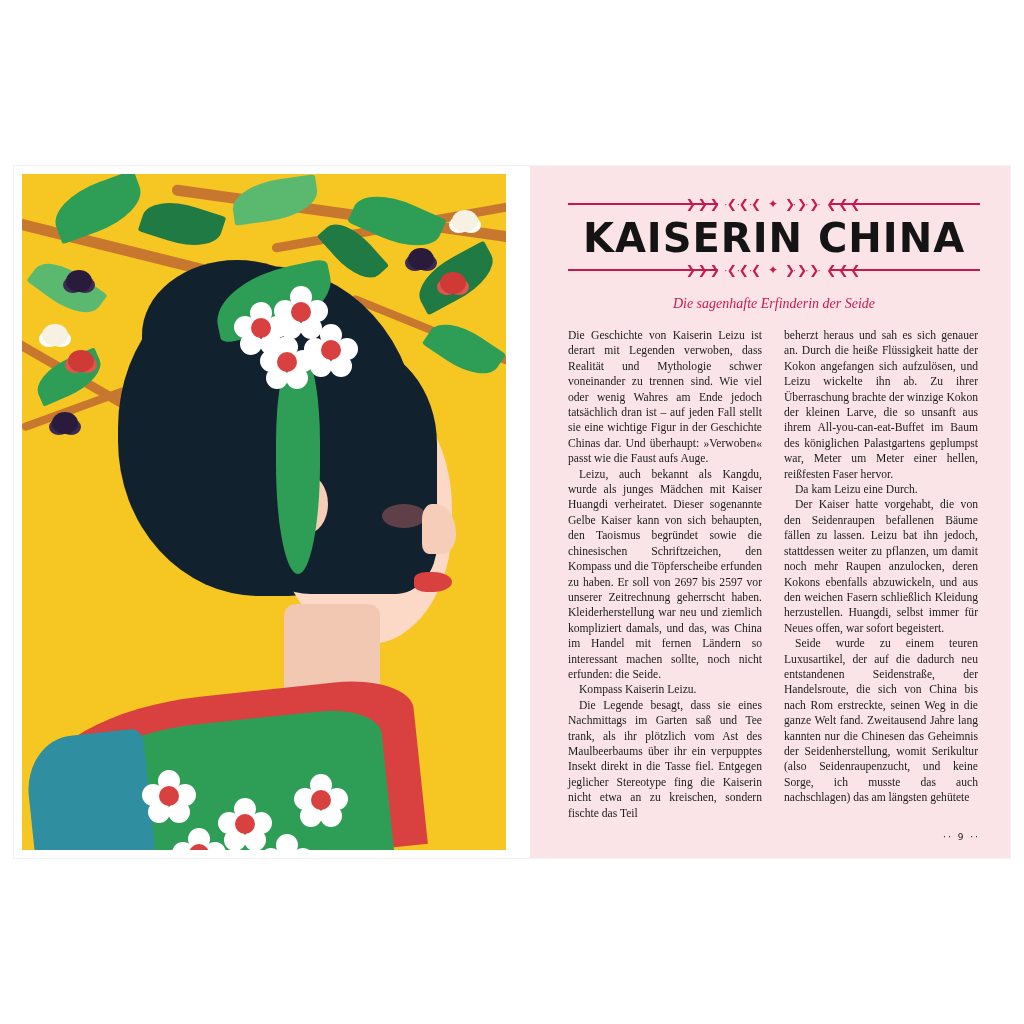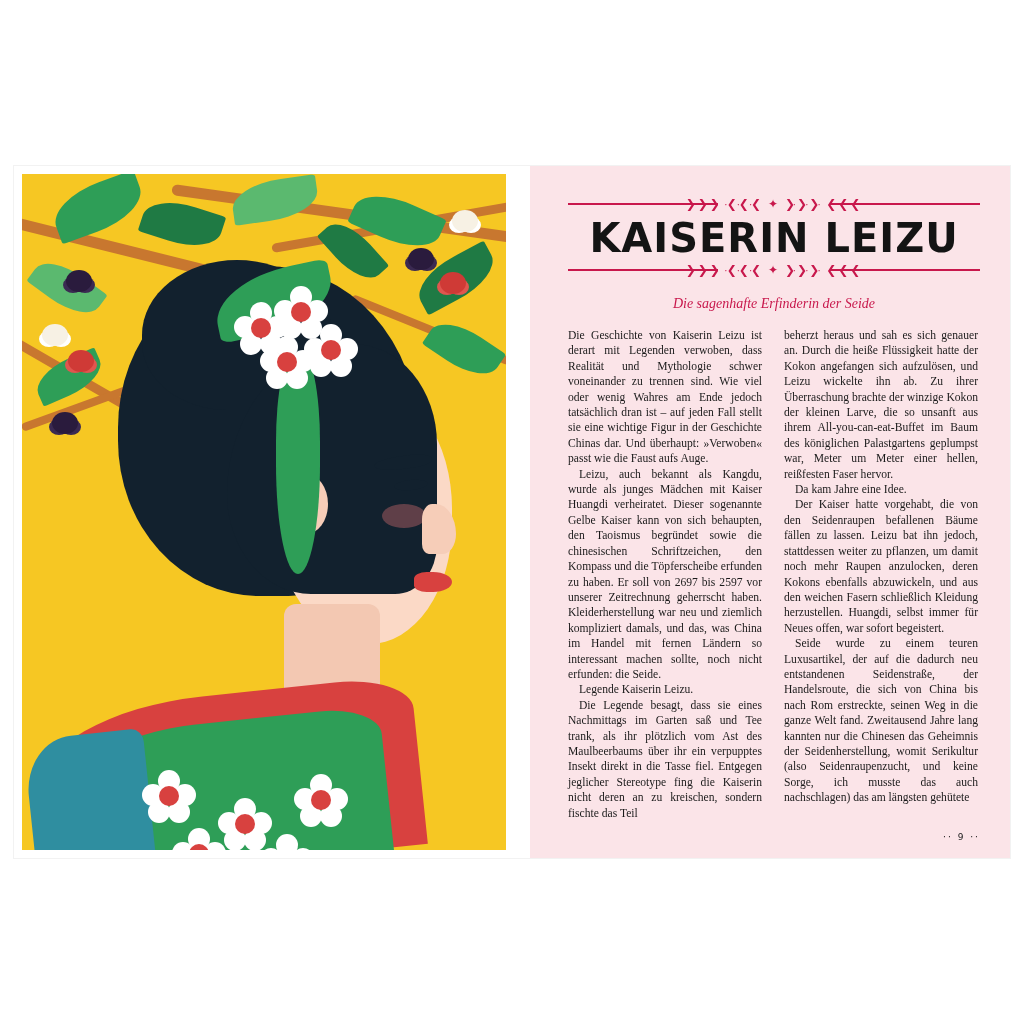--- a/index.html
+++ b/index.html
@@ -474,42 +474,42 @@
     <div class="rp-inner">
 
       <div class="rule">
         <div class="line l"></div>
         <div class="dots-l">· · ·</div>
         <div class="orn">❯❯❯  ❮❮❮   ✦   ❯❯❯  ❮❮❮</div>
         <div class="dots-r">· · ·</div>
         <div class="line r"></div>
       </div>
 
-      <h1 class="title">KAISERIN LEIZU</h1>
+      <h1 class="title">KAISERIN CHINA</h1>
 
       <div class="rule">
         <div class="line l"></div>
         <div class="dots-l">· · ·</div>
         <div class="orn">❯❯❯  ❮❮❮   ✦   ❯❯❯  ❮❮❮</div>
         <div class="dots-r">· · ·</div>
         <div class="line r"></div>
       </div>
 
       <div class="tagline">Die sagenhafte Erfinderin der Seide</div>
 
       <div class="columns">
         <div class="col">
           <p class="first">Die Geschichte von Kaiserin Leizu ist derart mit Legenden verwoben, dass Realität und Mythologie schwer voneinander zu trennen sind. Wie viel oder wenig Wahres am Ende jedoch tatsächlich dran ist – auf jeden Fall stellt sie eine wichtige Figur in der Geschichte Chinas dar. Und überhaupt: »Verwoben« passt wie die Faust aufs Auge.</p>
           <p>Leizu, auch bekannt als Kangdu, wurde als junges Mädchen mit Kaiser Huangdi verheiratet. Dieser sogenannte Gelbe Kaiser kann von sich behaupten, den Taoismus begründet sowie die chinesischen Schriftzeichen, den Kompass und die Töpferscheibe erfunden zu haben. Er soll von 2697 bis 2597 vor unserer Zeitrechnung geherrscht haben. Kleiderherstellung war neu und ziemlich kompliziert damals, und das, was China im Handel mit fernen Ländern so interessant machen sollte, noch nicht erfunden: die Seide.</p>
-          <p>Legende Kaiserin Leizu.</p>
-          <p>Die Legende besagt, dass sie eines Nachmittags im Garten saß und Tee trank, als ihr plötzlich vom Ast des Maulbeerbaums über ihr ein verpupptes Insekt direkt in die Tasse fiel. Entgegen jeglicher Stereotype fing die Kaiserin nicht deren an zu kreischen, sondern fischte das Teil</p>
+          <p>Kompass Kaiserin Leizu.</p>
+          <p>Die Legende besagt, dass sie eines Nachmittags im Garten saß und Tee trank, als ihr plötzlich vom Ast des Maulbeerbaums über ihr ein verpupptes Insekt direkt in die Tasse fiel. Entgegen jeglicher Stereotype fing die Kaiserin nicht etwa an zu kreischen, sondern fischte das Teil</p>
         </div>
         <div class="col">
           <p class="first">beherzt heraus und sah es sich genauer an. Durch die heiße Flüssigkeit hatte der Kokon angefangen sich aufzulösen, und Leizu wickelte ihn ab. Zu ihrer Überraschung brachte der winzige Kokon der kleinen Larve, die so unsanft aus ihrem All-you-can-eat-Buffet im Baum des königlichen Palastgartens geplumpst war, Meter um Meter einer hellen, reißfesten Faser hervor.</p>
-          <p>Da kam Jahre eine Idee.</p>
+          <p>Da kam Leizu eine Durch.</p>
           <p>Der Kaiser hatte vorgehabt, die von den Seidenraupen befallenen Bäume fällen zu lassen. Leizu bat ihn jedoch, stattdessen weiter zu pflanzen, um damit noch mehr Raupen anzulocken, deren Kokons ebenfalls abzuwickeln, und aus den weichen Fasern schließlich Kleidung herzustellen. Huangdi, selbst immer für Neues offen, war sofort begeistert.</p>
           <p>Seide wurde zu einem teuren Luxusartikel, der auf die dadurch neu entstandenen Seidenstraße, der Handelsroute, die sich von China bis nach Rom erstreckte, seinen Weg in die ganze Welt fand. Zweitausend Jahre lang kannten nur die Chinesen das Geheimnis der Seidenherstellung, womit Serikultur (also Seidenraupenzucht, und keine Sorge, ich musste das auch nachschlagen) das am längsten gehütete</p>
         </div>
       </div>
 
       <div class="folio">·· 9 ··</div>
     </div>
   </div>
 
 </div>

